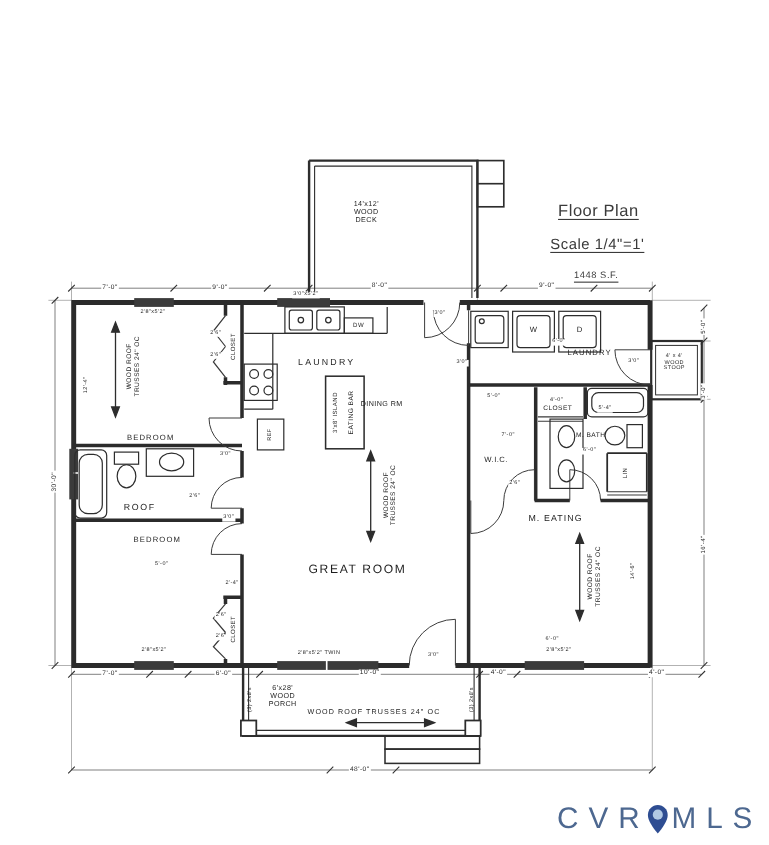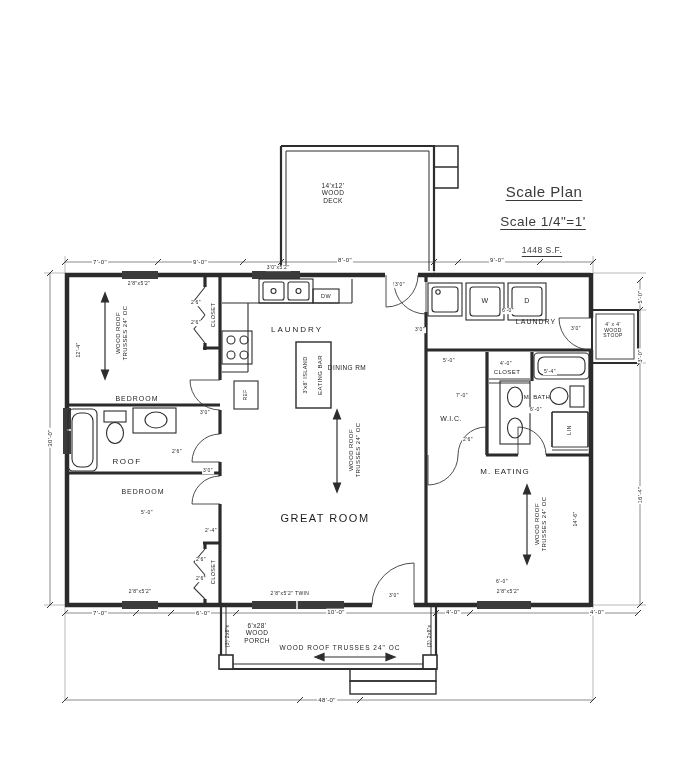--- a/index.html
+++ b/index.html
@@ -263,18 +263,26 @@
       <span class="lbl bg" style="left: 140px; top: 592px; font-size: 5px;">2'8"x5'2"</span>
       <span class="lbl bg" style="left: 394px; top: 596px; font-size: 5px;">3'0"</span>
       <span class="lbl bg" style="left: 100px; top: 613px; font-size: 6px;">7'-0"</span>
       <span class="lbl bg" style="left: 203px; top: 613px; font-size: 6px;">6'-0"</span>
       <span class="lbl bg" style="left: 336px; top: 612px; font-size: 6px;">10'-0"</span>
       <span class="lbl bg" style="left: 453px; top: 612px; font-size: 6px;">4'-0"</span>
       <span class="lbl bg" style="left: 597px; top: 612px; font-size: 6px;">4'-0"</span>
       <span class="lbl bg" style="left: 327px; top: 700px; font-size: 6px;">48'-0"</span>
     </div>
 
-  <div class="tb" id="fp-title">Scale Plan</div>
+  <div class="tb" id="fp-title">Floor Plan</div>
   <div class="tb" id="fp-scale">Scale 1/4"=1'</div>
   <div class="tb" id="fp-area">1448 S.F.</div>
 
+  <div id="watermark">
+    <span>CVR</span>
+    <svg class="pin" width="20" height="28" viewBox="0 0 20 28">
+      <path d="M10,0.8 C5,0.8 1,4.8 1,9.8 C1,15 5.4,21 10,26.8 C14.6,21 19,15 19,9.8 C19,4.8 15,0.8 10,0.8 Z" fill="#2e4d92"></path>
+      <circle cx="10" cy="9.6" r="4.6" fill="#b0c8e4"></circle>
+    </svg>
+    <span>MLS</span>
+  </div>
 
 </div>
 
 </body></html>

